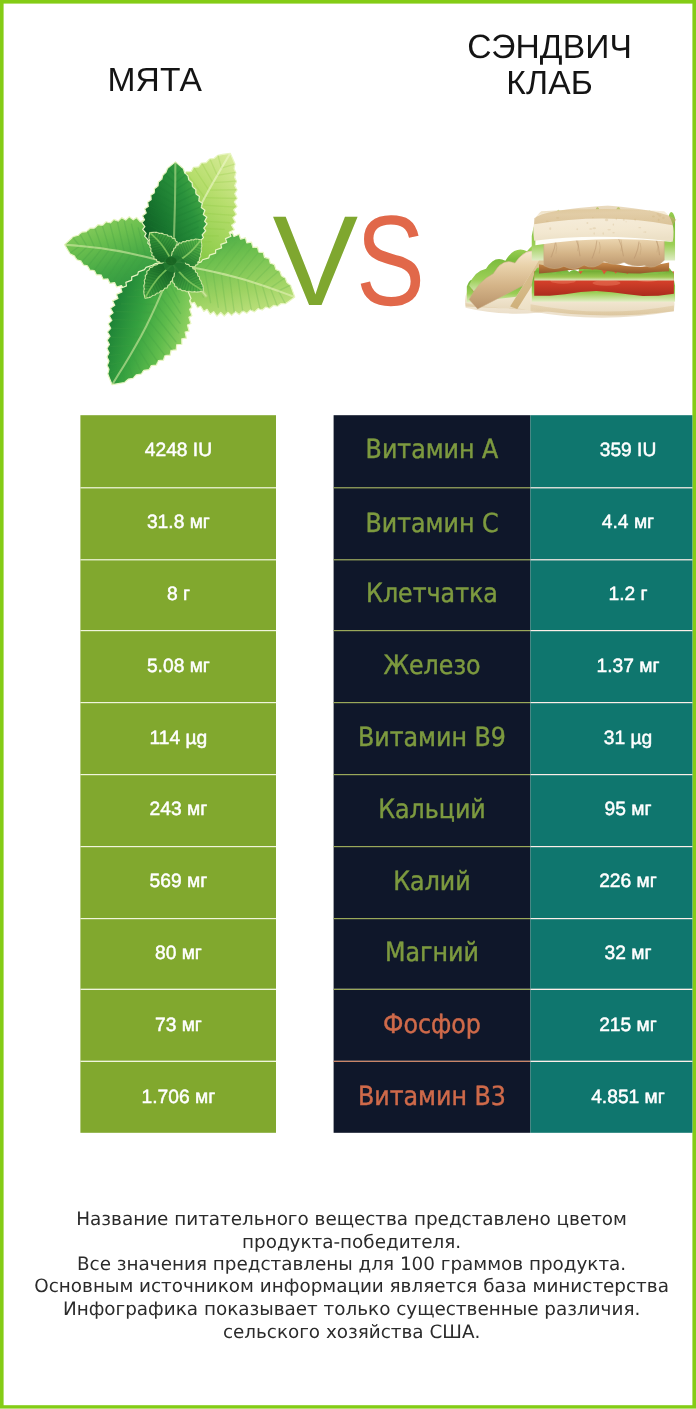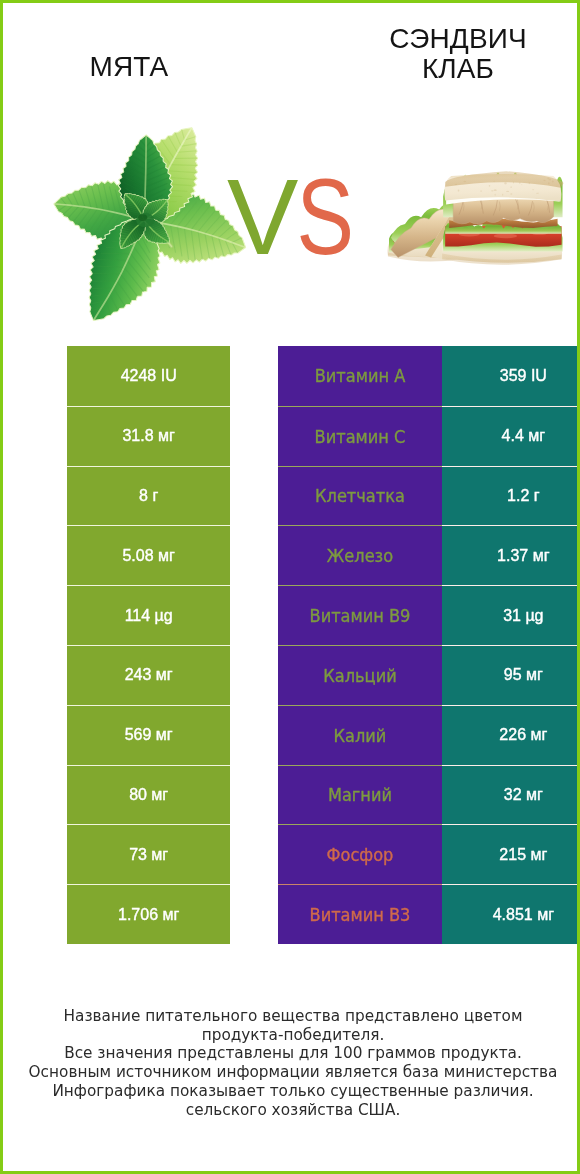--- a/index.html
+++ b/index.html
@@ -31,21 +31,21 @@
 
   
   .table{position:absolute;left:20px;top:343px;width:538px;padding-left:44px;}
   .row{display:flex;height:59.8px;}
   .cell{width:179.3px;display:flex;align-items:center;justify-content:center;
         font-size:16px;font-weight:400;box-sizing:border-box;letter-spacing:0;
         font-family:"Liberation Sans",sans-serif;}
   .cell.left,.cell.right{-webkit-text-stroke:.4px currentColor;}
   .cell.left{background:#81a82e;color:#fff;}
   .cell.right{background:#0f766e;color:#fff;}
-  .cell.mid{background:#4c1d95;font-size:18px;font-weight:400;font-family:"DejaVu Sans Condensed","DejaVu Sans",sans-serif;margin-left:48px;-webkit-text-stroke:.35px currentColor;}
+  .cell.mid{background:#0f172a;font-size:22px;font-weight:400;font-family:"DejaVu Sans Condensed","DejaVu Sans",sans-serif;margin-left:48px;-webkit-text-stroke:.35px currentColor;}
   .row.win-left .cell.mid{color:#7d9a3f;}
   .row.win-right .cell.mid{color:#cf6a4a;}
   .row+.row .cell.left{border-top:1px solid #f0f5dc;}
   .row+.row .cell.right{border-top:1px solid #fdefe9;}
   .row.win-left+.row .cell.mid{border-top:1px solid #9aa85a;}
   .row.win-right+.row .cell.mid{border-top:1px solid #c98568;}
 
   
   .footer{position:absolute;left:0;width:580px;top:1004px;text-align:center;
           font-family:"DejaVu Sans",sans-serif;

